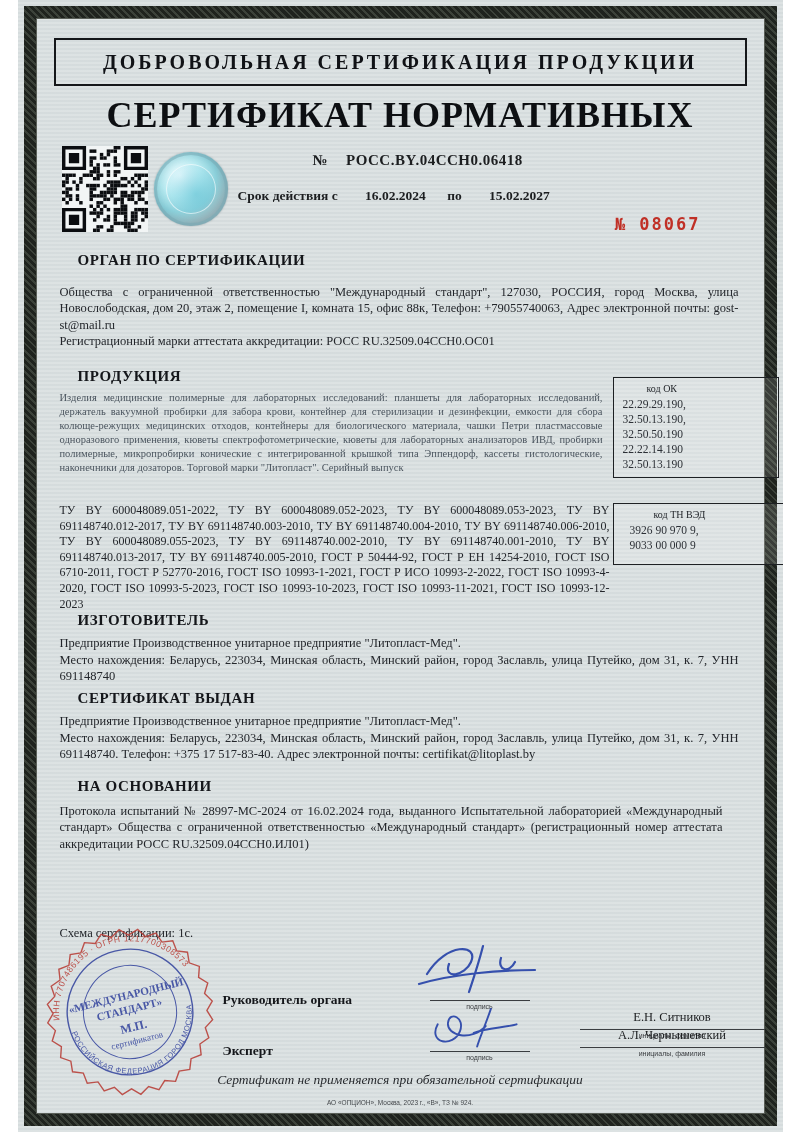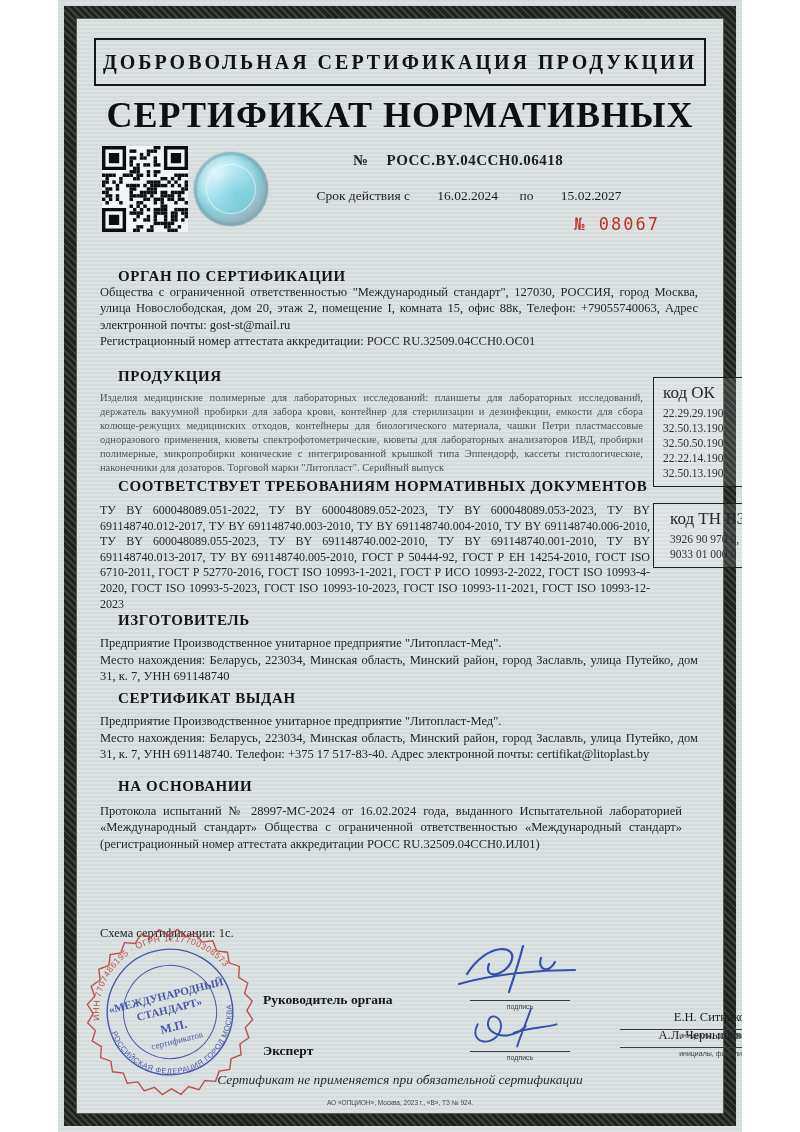--- a/index.html
+++ b/index.html
@@ -1,17 +1,17 @@
 <!DOCTYPE html>
 <html><head>
 <meta charset="utf-8">
 <style>
   html,body{margin:0;padding:0;background:#ffffff;}
   .page{
-    position:relative;width:684px;height:1132px;margin:0 auto;
+    position:relative;width:765px;height:1132px;margin:0 auto;
     background:#dbe1e2;
     background-image:repeating-linear-gradient(0deg, rgba(255,255,255,.05) 0 2px, rgba(70,90,95,.04) 2px 4px);
     font-family:"Liberation Serif","DejaVu Serif",serif;color:#1c1e20;overflow:hidden;
   }
   .frame{
     position:absolute;inset:6px;border:12px solid #272b27;
     border-image:repeating-linear-gradient(45deg,#1f231e 0 3px,#3c423a 3px 5px) 12;
     pointer-events:none;box-shadow:inset 0 0 0 1px #5a5f58;
   }
   .abs{position:absolute;}
@@ -27,29 +27,29 @@
     background:radial-gradient(circle at 35% 32%, #eefcff 0%, #b8ecf2 30%, #8fd3dd 52%, #9fb9bf 72%, #c3d2d6 100%);
     box-shadow:inset 0 0 0 3px rgba(120,170,180,.55), inset 0 0 14px rgba(40,110,130,.35), 0 0 2px rgba(60,80,90,.4);
   }
   .holo-inner{
     position:absolute;inset:12px;border-radius:50%;
     background:radial-gradient(circle at 60% 60%, rgba(90,190,210,.55), rgba(160,220,235,.15) 70%);
     box-shadow:inset 0 0 0 1px rgba(255,255,255,.6);
   }
   .cert-no{left:235px;top:152px;width:330px;text-align:center;font-size:15px;font-weight:bold;letter-spacing:.5px;}
   .cert-no .num{margin-left:14px;margin-top:44px;}
-  .validity{left:220px;top:188px;width:400px;text-align:center;font-size:13.5px;font-weight:normal;}
+  .validity{left:220px;top:188px;width:400px;text-align:left;font-size:13.5px;font-weight:bold;}
   .validity .lbl{margin-right:6px;}
   .validity .date{margin:0 18px;}
-  .blank-no{right:82px;top:214px;font-size:17px;font-weight:normal;letter-spacing:2px;color:#c03026;font-family:"DejaVu Sans Mono","Liberation Mono",monospace;}
+  .blank-no{right:82px;top:214px;font-size:17px;font-weight:bold;letter-spacing:2px;color:#c03026;font-family:"DejaVu Sans Mono","Liberation Mono",monospace;}
   .h-sec{font-size:15px;font-weight:bold;letter-spacing:.6px;color:#14161a;}
   .body-txt{font-size:12.5px;line-height:1.3;color:#23262b;text-align:justify;}
   .prod-txt{font-size:10.5px;line-height:1.34;color:#4a545e;text-align:justify;}
   .code-box{border:1.5px solid #1d2023;padding:5px 9px;background:rgba(255,255,255,.12);}
-  .code-box .cb-label{font-size:17px;color:#23262b;margin-bottom:3px;}
+  .code-box .cb-label{font-size:10px;color:#23262b;margin-bottom:3px;margin-left:24px;}
   .code-box .cb-code{font-size:11.5px;color:#2c3036;margin-left:0;line-height:1.3;}
   .role{font-size:13.5px;font-weight:bold;color:#14161a;}
   .name-block{width:185px;text-align:center;}
   .name-block .nm{font-size:12.5px;padding-bottom:4px;border-bottom:1px solid #3a3d40;}
   .small-cap{font-size:7px;color:#3a3d40;font-family:"Liberation Sans","DejaVu Sans",sans-serif;padding-top:2px;text-align:center;}
   .sign-cap{width:100px;border-top:1px solid #3a3d40;}
   .footnote{left:0;right:0;top:1072px;text-align:center;font-style:italic;font-size:13.5px;color:#26292d;}
   .print-line{left:0;right:0;top:1099px;text-align:center;font-size:6.5px;color:#44484c;font-family:"Liberation Sans","DejaVu Sans",sans-serif;}
   .sig{stroke:#2743a8;stroke-width:2.2;fill:none;stroke-linecap:round;stroke-linejoin:round;opacity:.92;}
   .stamp-blue{fill:#3a4aa0;}
@@ -293,41 +293,40 @@
 
   <div class="abs validity">
     <span class="lbl">Срок действия с</span>
     <span class="date">16.02.2024</span>
     <span class="lbl">по</span>
     <span class="date">15.02.2027</span>
   </div>
 
   <div class="abs blank-no">№ 08067</div>
 
-  <div class="abs h-sec" style="left:60px;top:268px;">ОРГАН ПО СЕРТИФИКАЦИИ</div>
+  <div class="abs h-sec" style="left:60px;top:252px;">ОРГАН ПО СЕРТИФИКАЦИИ</div>
   <div class="abs body-txt" style="left:42px;top:284px;right:44px;">Общества с ограниченной ответственностью "Международный стандарт", 127030, РОССИЯ, город Москва, улица Новослободская, дом 20, этаж 2, помещение I, комната 15, офис 88к, Телефон: +79055740063, Адрес электронной почты: gost-st@mail.ru</div>
-  <div class="abs body-txt" style="left:42px;top:333px;right:44px;">Регистрационный номер аттестата аккредитации: РОСС RU.32509.04ССН0.ОС01</div>
+  <div class="abs body-txt" style="left:42px;top:333px;right:44px;">Регистрационный марки аттестата аккредитации: РОСС RU.32509.04ССН0.ОС01</div>
 
   <div class="abs h-sec" style="left:60px;top:368px;">ПРОДУКЦИЯ</div>
   <div class="abs prod-txt" style="left:42px;top:391px;width:543px;">Изделия медицинские полимерные для лабораторных исследований: планшеты для лабораторных исследований, держатель вакуумной пробирки для забора крови, контейнер для стерилизации и дезинфекции, емкости для сбора колюще-режущих медицинских отходов, контейнеры для биологического материала, чашки Петри пластмассовые одноразового применения, кюветы спектрофотометрические, кюветы для лабораторных анализаторов ИВД, пробирки полимерные, микропробирки конические с интегрированной крышкой типа Эппендорф, кассеты гистологические, наконечники для дозаторов. Торговой марки "Литопласт". Серийный выпуск</div>
   <div class="abs code-box" style="left:595px;top:377px;width:146px;min-height:86px;">
     <div class="cb-label">код ОК</div>
     <div class="cb-code">22.29.29.190,</div>
     <div class="cb-code">32.50.13.190,</div>
     <div class="cb-code">32.50.50.190</div>
     <div class="cb-code">22.22.14.190</div>
     <div class="cb-code">32.50.13.190</div>
   </div>
 
-  <div class="abs h-sec" style="left:60px;top:478px;">СООТВЕТСТВУЕТ ТРЕБОВАНИЯМ НОРМАТИВНЫХ ДОКУМЕНТОВ</div>
   <div class="abs body-txt" style="left:42px;top:503px;width:550px;font-size:12px;">ТУ BY 600048089.051-2022, ТУ BY 600048089.052-2023, ТУ BY 600048089.053-2023, ТУ BY 691148740.012-2017, ТУ BY 691148740.003-2010, ТУ BY 691148740.004-2010, ТУ BY 691148740.006-2010, ТУ BY 600048089.055-2023, ТУ BY 691148740.002-2010, ТУ BY 691148740.001-2010, ТУ BY 691148740.013-2017, ТУ BY 691148740.005-2010, ГОСТ Р 50444-92, ГОСТ Р ЕН 14254-2010, ГОСТ ISO 6710-2011, ГОСТ Р 52770-2016, ГОСТ ISO 10993-1-2021, ГОСТ Р ИСО 10993-2-2022, ГОСТ ISO 10993-4-2020, ГОСТ ISO 10993-5-2023, ГОСТ ISO 10993-10-2023, ГОСТ ISO 10993-11-2021, ГОСТ ISO 10993-12-2023</div>
   <div class="abs code-box" style="left:595px;top:503px;width:146px;min-height:50px;padding-left:16px;">
     <div class="cb-label">код ТН ВЭД</div>
     <div class="cb-code">3926 90 970 9,</div>
-    <div class="cb-code">9033 01 000 0</div>
+    <div class="cb-code">9033 00 000 9</div>
   </div>
 
   <div class="abs h-sec" style="left:60px;top:612px;">ИЗГОТОВИТЕЛЬ</div>
   <div class="abs body-txt" style="left:42px;top:635px;right:44px;">Предприятие Производственное унитарное предприятие "Литопласт-Мед".</div>
   <div class="abs body-txt" style="left:42px;top:652px;right:44px;">Место нахождения: Беларусь, 223034, Минская область, Минский район, город Заславль, улица Путейко, дом 31, к. 7, УНН 691148740</div>
 
   <div class="abs h-sec" style="left:60px;top:690px;">СЕРТИФИКАТ ВЫДАН</div>
   <div class="abs body-txt" style="left:42px;top:713px;right:44px;">Предприятие Производственное унитарное предприятие "Литопласт-Мед".</div>
   <div class="abs body-txt" style="left:42px;top:730px;right:44px;">Место нахождения: Беларусь, 223034, Минская область, Минский район, город Заславль, улица Путейко, дом 31, к. 7, УНН 691148740. Телефон: +375 17 517-83-40. Адрес электронной почты: certifikat@litoplast.by</div>
 

